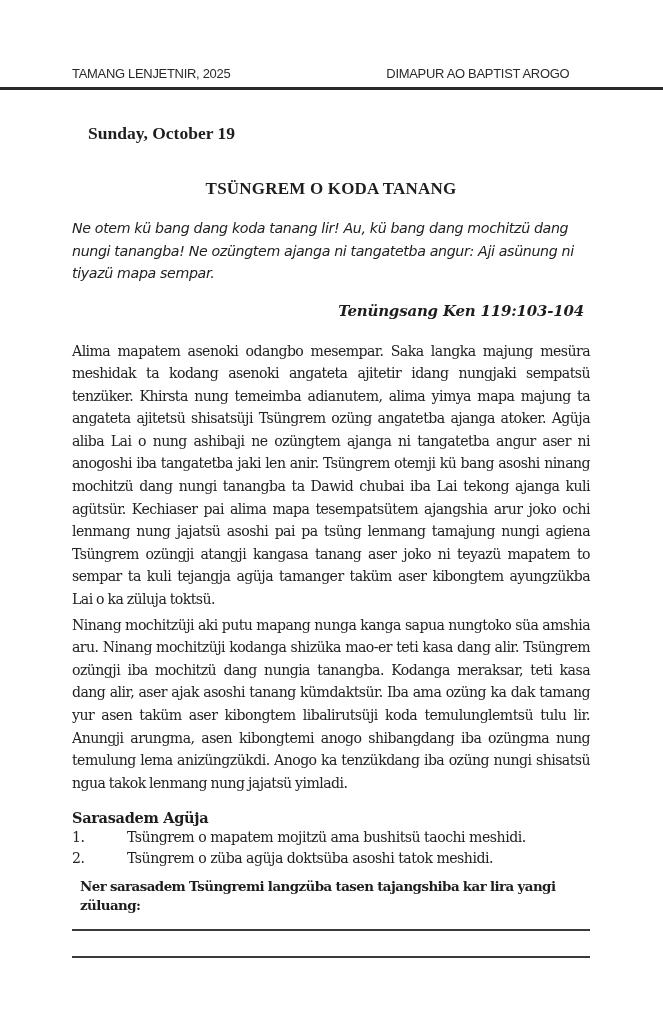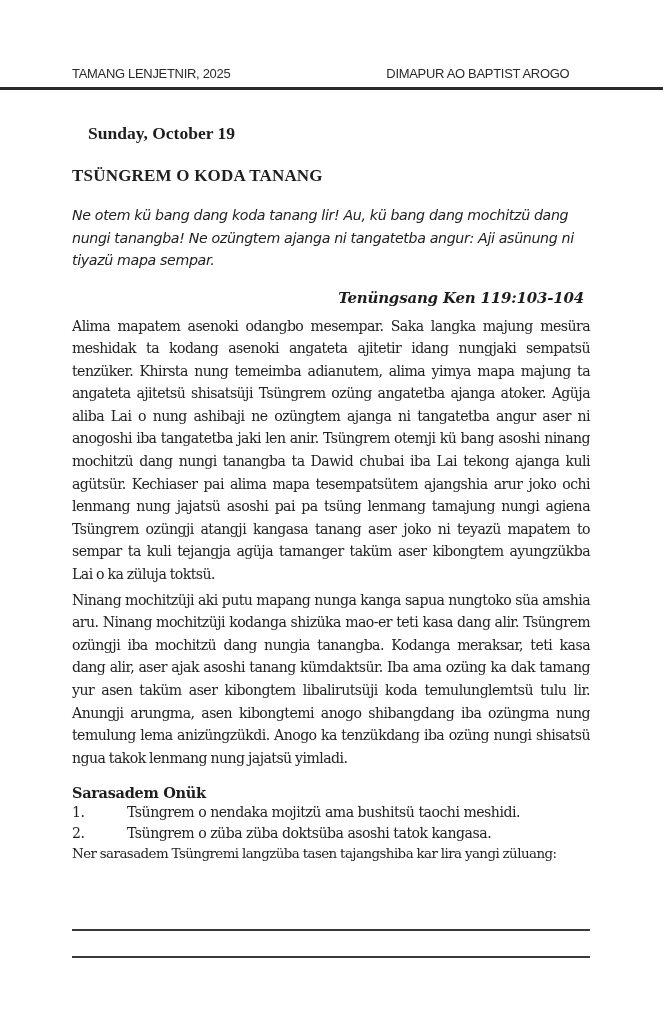--- a/index.html
+++ b/index.html
@@ -47,22 +47,22 @@
       font-weight: bold;
       font-size: 17.5px;
       margin: 16px;
       height: 26px;
       line-height: 26px;
     }
     .title {
       font-family: "Liberation Serif", serif;
       font-weight: bold;
       font-size: 17px;
-      text-align: left;
-      margin: 18px 0 0 0;
+      text-align: center;
+      margin: 31px 0 0 0;
       line-height: 24px;
       letter-spacing: 0.2px;
     }
     .verse {
       font-family: "DejaVu Sans", sans-serif;
       font-style: italic;
       font-size: 14.2px;
       line-height: 22.5px;
       margin: 16px 0 16px 0;
       letter-spacing: -0.35px;
@@ -81,21 +81,21 @@
     .para {
       font-family: "DejaVu Serif", serif;
       font-size: 14.1px;
       line-height: 22.6px;
       text-align: justify;
       margin: 0;
       letter-spacing: -0.55px;
       word-spacing: -0.5px;
       color: #222;
     }
-    .para.p1 { margin-top: 6px; }
+    .para.p1 { margin-top: 18px; }
     .para.p2 { margin-top: 3px; }
     .section-head {
       font-family: "DejaVu Serif", serif;
       font-weight: bold;
       font-size: 14.5px;
       margin: 14px 0 0 0;
       line-height: 19px;
       letter-spacing: -0.3px;
     }
     .prayer-list {
@@ -110,24 +110,24 @@
       line-height: 21px;
       letter-spacing: -0.5px;
       color: #222;
     }
     .prayer-num {
       width: 55px;
       flex: 0 0 55px;
     }
     .prompt {
       font-family: "DejaVu Serif", serif;
-      font-weight: normal;
+      font-weight: bold;
       font-size: 13.4px;
       line-height: 19px;
-      margin: 0;
+      margin: 8px;
       letter-spacing: -0.55px;
       word-spacing: -0.3px;
     }
     .answer-line {
       position: absolute;
       left: 72px;
       width: 518px;
       height: 2px;
       background: #3a3a3a;
       border: none;
@@ -148,29 +148,29 @@
   <h2 class="date">Sunday, October 19</h2>
   <h1 class="title">TSÜNGREM O KODA TANANG</h1>
 
   <p class="verse">Ne otem kü bang dang koda tanang lir! Au, kü bang dang mochitzü dang nungi tanangba! Ne ozüngtem ajanga ni tangatetba angur: Aji asünung ni tiyazü mapa sempar.</p>
   <p class="verse-ref">Tenüngsang Ken 119:103-104</p>
 
   <p class="para p1">Alima mapatem asenoki odangbo mesempar. Saka langka majung mesüra meshidak ta kodang asenoki angateta ajitetir idang nungjaki sempatsü tenzüker. Khirsta nung temeimba adianutem, alima yimya mapa majung ta angateta ajitetsü shisatsüji Tsüngrem ozüng angatetba ajanga atoker. Agüja aliba Lai o nung ashibaji ne ozüngtem ajanga ni tangatetba angur aser ni anogoshi iba tangatetba jaki len anir. Tsüngrem otemji kü bang asoshi ninang mochitzü dang nungi tanangba ta Dawid chubai iba Lai tekong ajanga kuli agütsür. Kechiaser pai alima mapa tesempatsütem ajangshia arur joko ochi lenmang nung jajatsü asoshi pai pa tsüng lenmang tamajung nungi agiena Tsüngrem ozüngji atangji kangasa tanang aser joko ni teyazü mapatem to sempar ta kuli tejangja agüja tamanger taküm aser kibongtem ayungzükba Lai o ka züluja toktsü.</p>
   <p class="para p2">Ninang mochitzüji aki putu mapang nunga kanga sapua nungtoko süa amshia aru. Ninang mochitzüji kodanga shizüka mao-er teti kasa dang alir. Tsüngrem ozüngji iba mochitzü dang nungia tanangba. Kodanga meraksar, teti kasa dang alir, aser ajak asoshi tanang kümdaktsür. Iba ama ozüng ka dak tamang yur asen taküm aser kibongtem libalirutsüji koda temulunglemtsü tulu lir. Anungji arungma, asen kibongtemi anogo shibangdang iba ozüngma nung temulung lema anizüngzükdi. Anogo ka tenzükdang iba ozüng nungi shisatsü ngua takok lenmang nung jajatsü yimladi.</p>
 
   <div>
-    <h3 class="section-head">Sarasadem Onük</h3>
+    <h3 class="section-head">Sarasadem Agüja</h3>
     <ol class="prayer-list">
       <li class="prayer-item">
         <span class="prayer-num">1.</span>
-        <span>Tsüngrem o nendaka mojitzü ama bushitsü taochi meshidi.</span>
+        <span>Tsüngrem o mapatem mojitzü ama bushitsü taochi meshidi.</span>
       </li>
       <li class="prayer-item">
         <span class="prayer-num">2.</span>
-        <span>Tsüngrem o züba züba doktsüba asoshi tatok kangasa.</span>
+        <span>Tsüngrem o züba agüja doktsüba asoshi tatok meshidi.</span>
       </li>
     </ol>
     <p class="prompt">Ner sarasadem Tsüngremi langzüba tasen tajangshiba kar lira yangi züluang:</p>
   </div>
 </div>
 
 <div class="answer-line l1"></div>
 <div class="answer-line l2"></div>
 
 </body></html>

